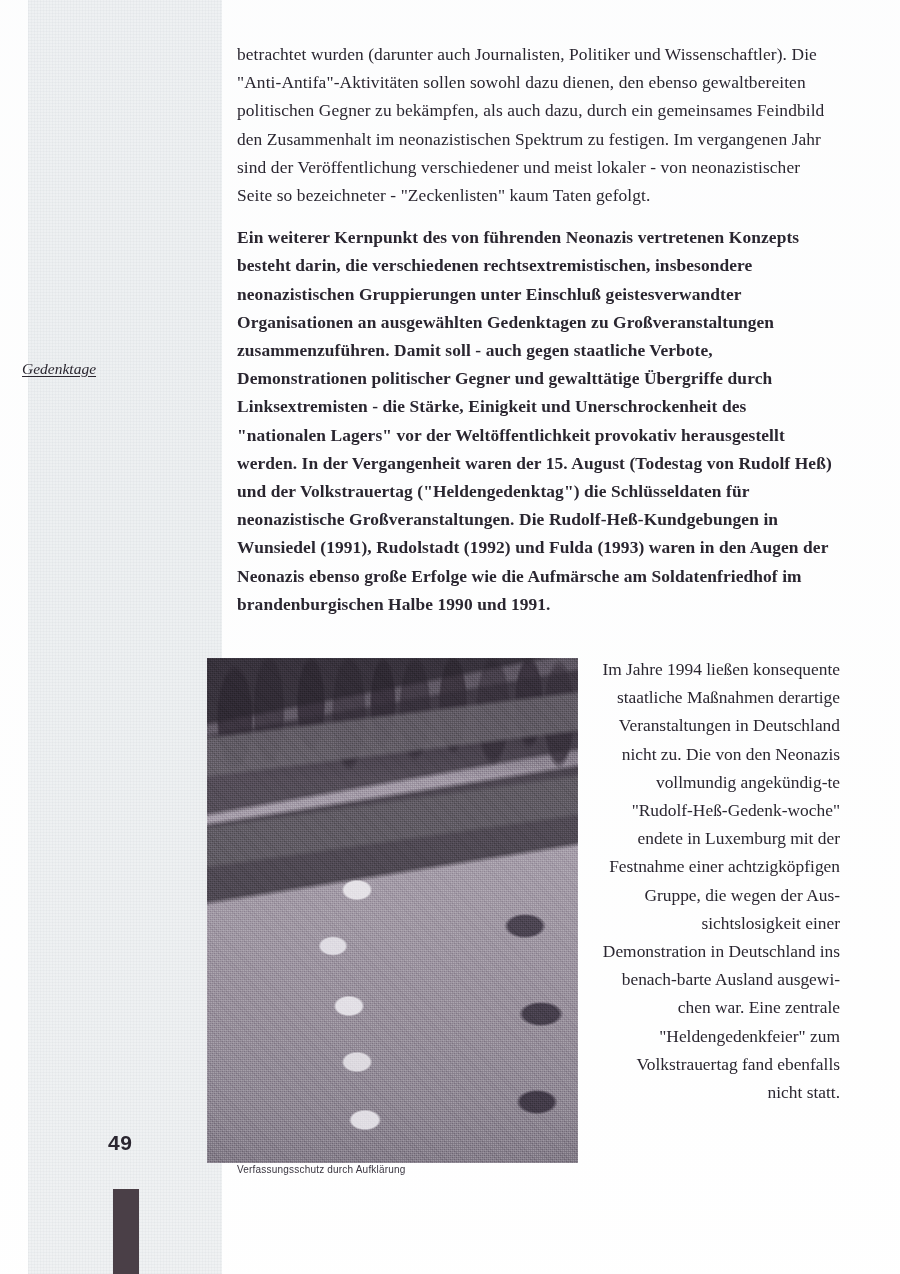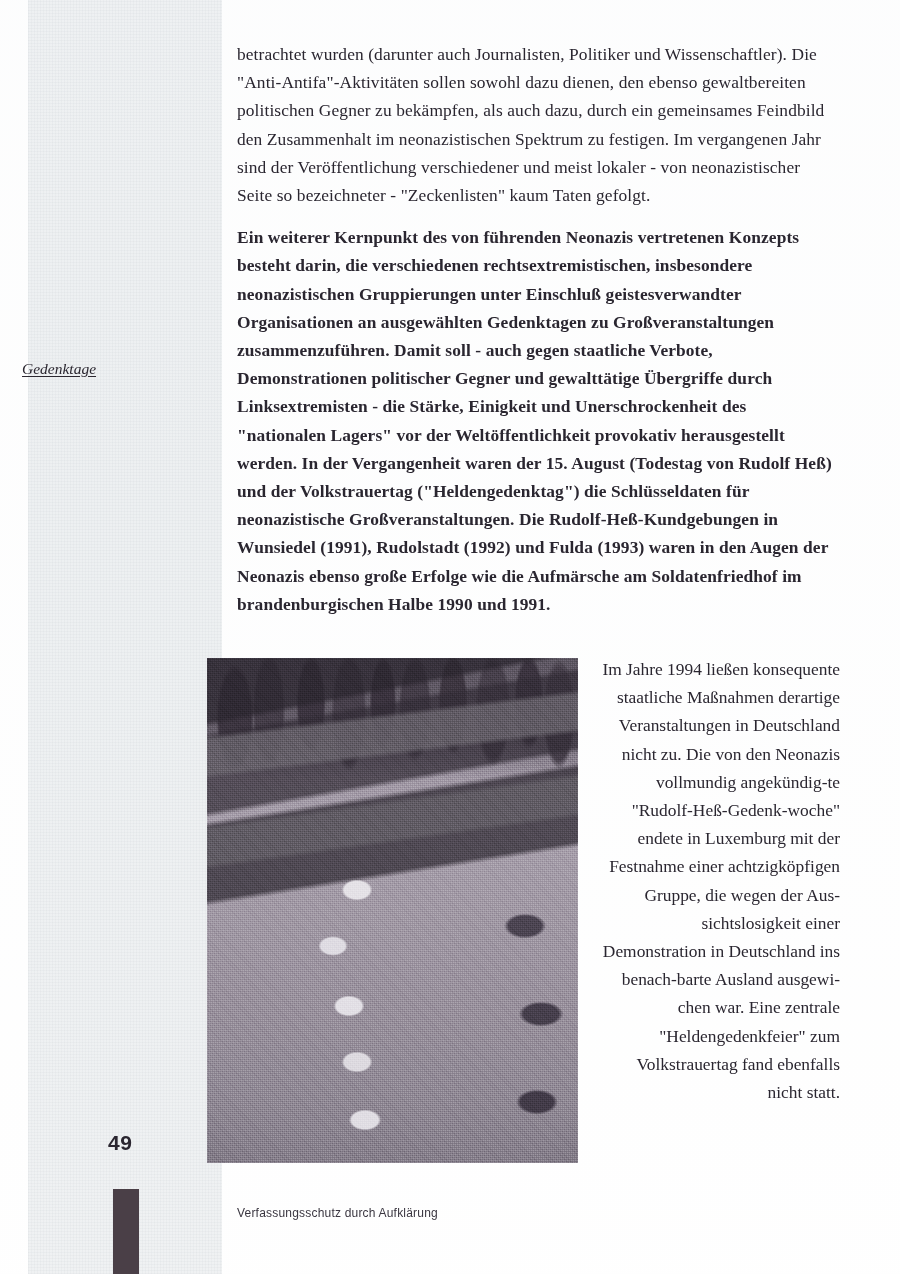--- a/index.html
+++ b/index.html
@@ -185,23 +185,23 @@
     font-size: 17.4px;
     line-height: 28.2px;
     color: #2a2630;
     text-align: right;
   }
 
   
   #footer {
     position: absolute;
     left: 237px;
-    top: 1206px;
+    top: 1164px;
     font-family: "Liberation Sans", sans-serif;
-    font-size: 12px;
+    font-size: 10px;
     color: #3a3640;
     letter-spacing: .2px;
   }
 </style>
 </head>
 <body>
 
 <div id="page">
 
   <div id="scan-band"></div>

